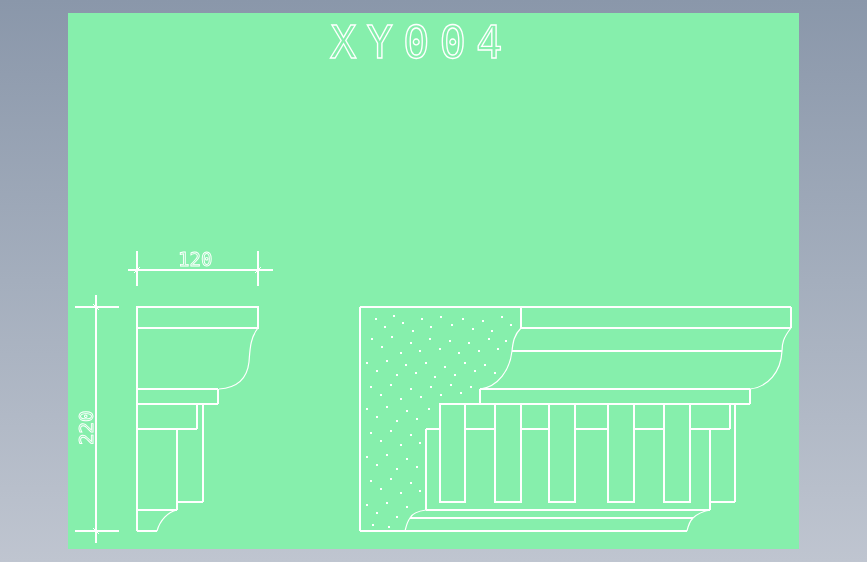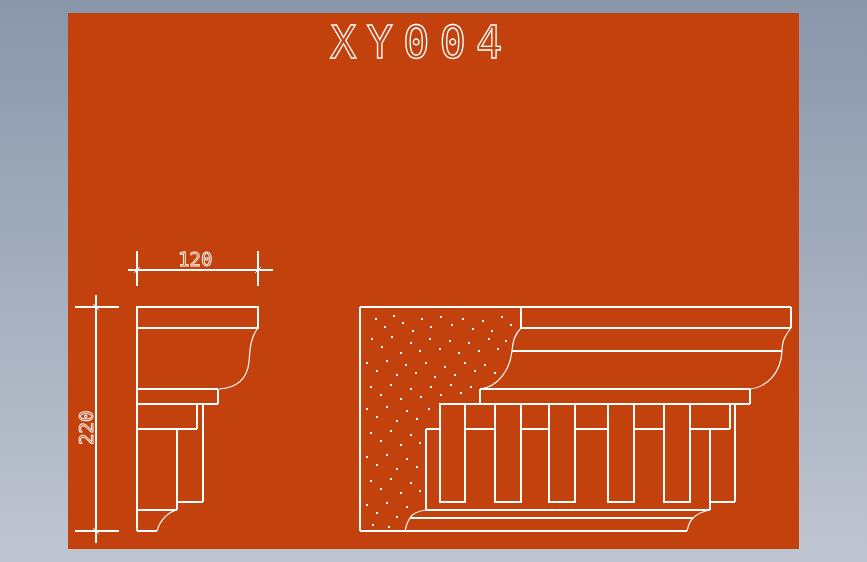--- a/index.html
+++ b/index.html
@@ -5,21 +5,21 @@
   html, body { margin: 0; padding: 0; }
   body {
     width: 867px; height: 562px; overflow: hidden;
     background: linear-gradient(to bottom, #8a97aa 0%, #a4aebd 50%, #bfc5d0 100%);
     position: relative;
     font-family: "DejaVu Sans", sans-serif;
   }
   #canvas {
     position: absolute; left: 68px; top: 13px;
     width: 731px; height: 536px;
-    background: #c2410c;
+    background: #86efac;
   }
   #canvas svg { position: absolute; left: 0; top: 0; }
   .ln { stroke: #fff; stroke-width: 1.2; fill: none; shape-rendering: crispEdges; }
   .cv { stroke: #fff; stroke-width: 1.2; fill: none; }
   .dot { fill: #fff; }
   .title-text {
     fill: none; stroke: #fff; stroke-width: 1.3;
     font-family: "DejaVu Sans Mono", monospace; font-size: 44px; letter-spacing: 10px;
   }
   .dim-text {

